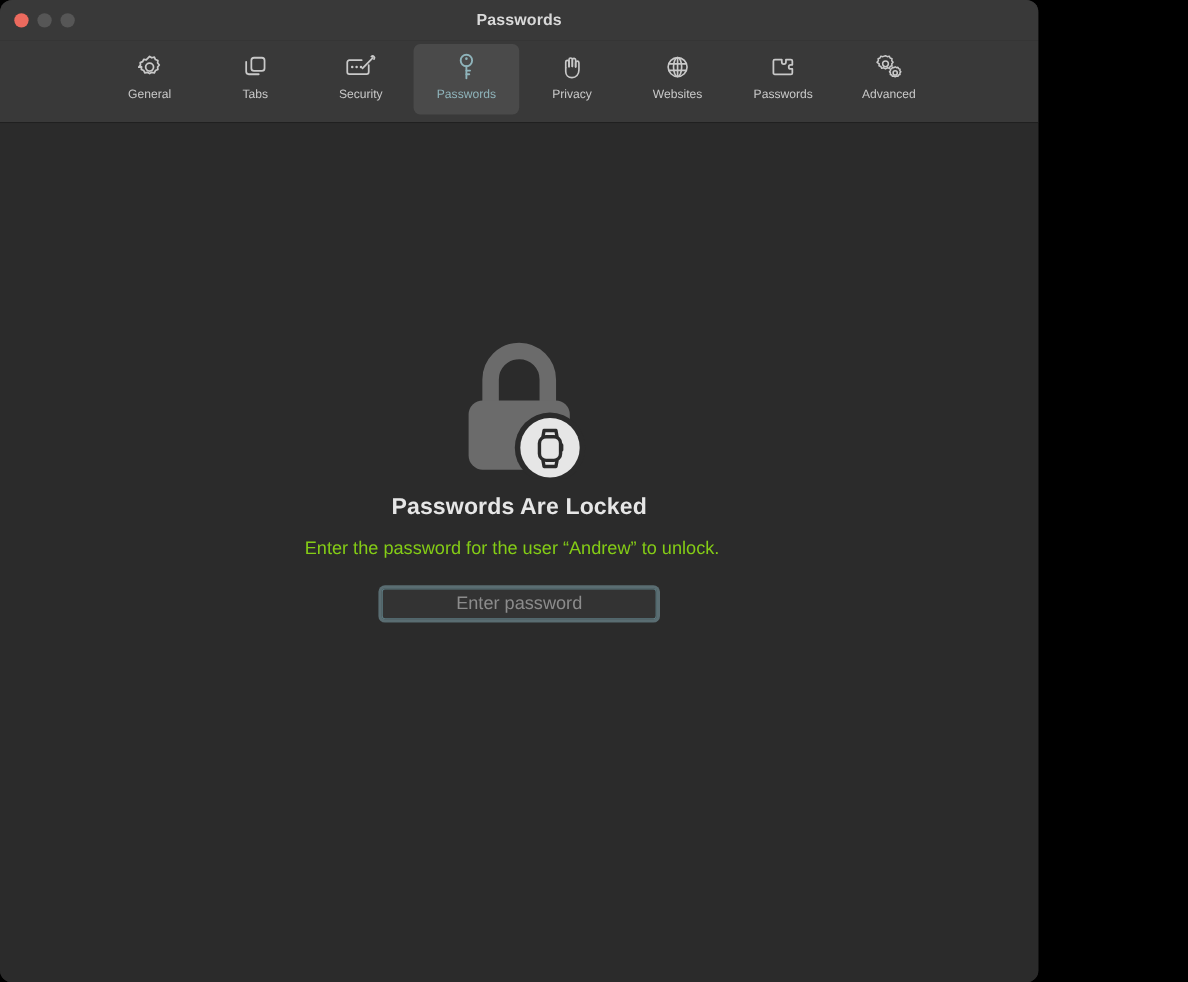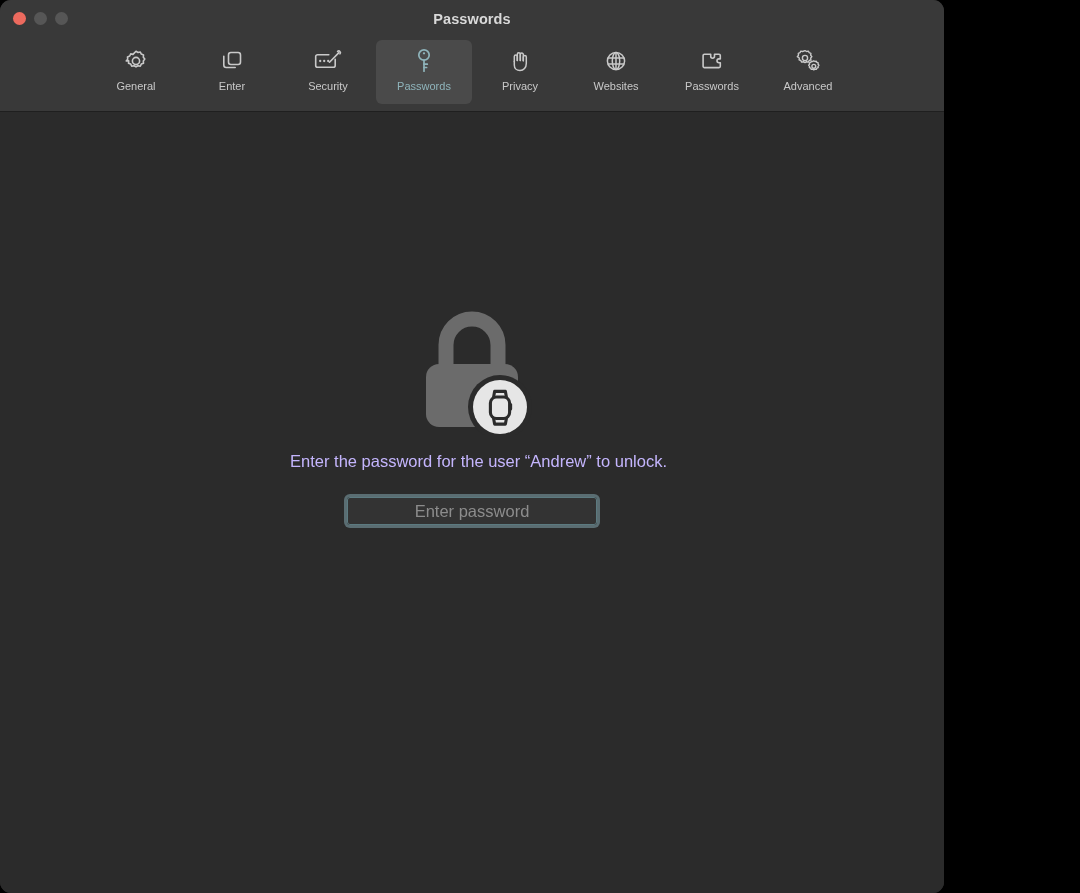--- a/index.html
+++ b/index.html
@@ -131,24 +131,24 @@
     font-size: 21px;
     font-weight: bold;
     color: #e6e6e6;
     letter-spacing: 0.1px;
     user-select: none;
   }
 
   #locked-message {
     margin-top: 15px;
     width: 390px;
-    text-align: right;
+    text-align: left;
     font-size: 16.5px;
     line-height: 1.35;
-    color: #c4b5fd;
+    color: #84cc16;
     user-select: none;
   }
 
   #password-field-wrap {
     margin-top: 22px;
     width: 256px;
     height: 34px;
     border-radius: 6px;
     border: 3px solid rgba(122,157,165,0.55);
     background: #333333;
@@ -202,21 +202,21 @@
       <span class="lbl">General</span>
     </div>
 
     <div class="tab">
       <span class="ico">
         <svg width="26" height="26" viewBox="0 0 26 26" fill="none" stroke="#c9c9c9" stroke-width="1.6">
           <rect x="9.5" y="4.5" width="12" height="12" rx="2.4"></rect>
           <path d="M16.2 19.5 H7.2 a2.4 2.4 0 0 1-2.4-2.4 V8.2" stroke-linecap="round"></path>
         </svg>
       </span>
-      <span class="lbl">Enter</span>
+      <span class="lbl">Tabs</span>
     </div>
 
     <div class="tab">
       <span class="ico">
         <svg width="30" height="26" viewBox="0 0 30 26" fill="none" stroke="#c9c9c9" stroke-width="1.6">
           <path d="M22.2 11.3 V17.4 a1.9 1.9 0 0 1-1.9 1.9 H4.6 a1.9 1.9 0 0 1-1.9-1.9 V8.6 a1.9 1.9 0 0 1 1.9-1.9 h11.2" stroke-linecap="round"></path>
           <circle cx="7.2" cy="13" r="1.15" fill="#c9c9c9" stroke="none"></circle>
           <circle cx="11.2" cy="13" r="1.15" fill="#c9c9c9" stroke="none"></circle>
           <circle cx="15.2" cy="13" r="1.15" fill="#c9c9c9" stroke="none"></circle>
           <path d="M16.5 14.2 L25.9 4.6" stroke-linecap="round"></path>
@@ -304,20 +304,21 @@
 
         <g fill="none" stroke="#2b2b2b" stroke-width="3.1" stroke-linejoin="round" stroke-linecap="round">
           <rect x="78.4" y="92" width="19.2" height="21.5" rx="6"></rect>
           <path d="M81.6 92 L82.6 86.4 h10.8 L94.4 92"></path>
           <path d="M81.6 113.5 L82.6 119.1 h10.8 l1-5.6"></path>
           <path d="M98.6 99.6 v4.4"></path>
         </g>
       </svg>
     </div>
 
+    <div id="locked-title">Passwords Are Locked</div>
 
     <div id="locked-message">Enter the password for the user “Andrew” to unlock.</div>
 
     <div id="password-field-wrap">
       <input id="password-input" type="password" placeholder="Enter password" style="">
     </div>
 
   </div>
 
 </div>

